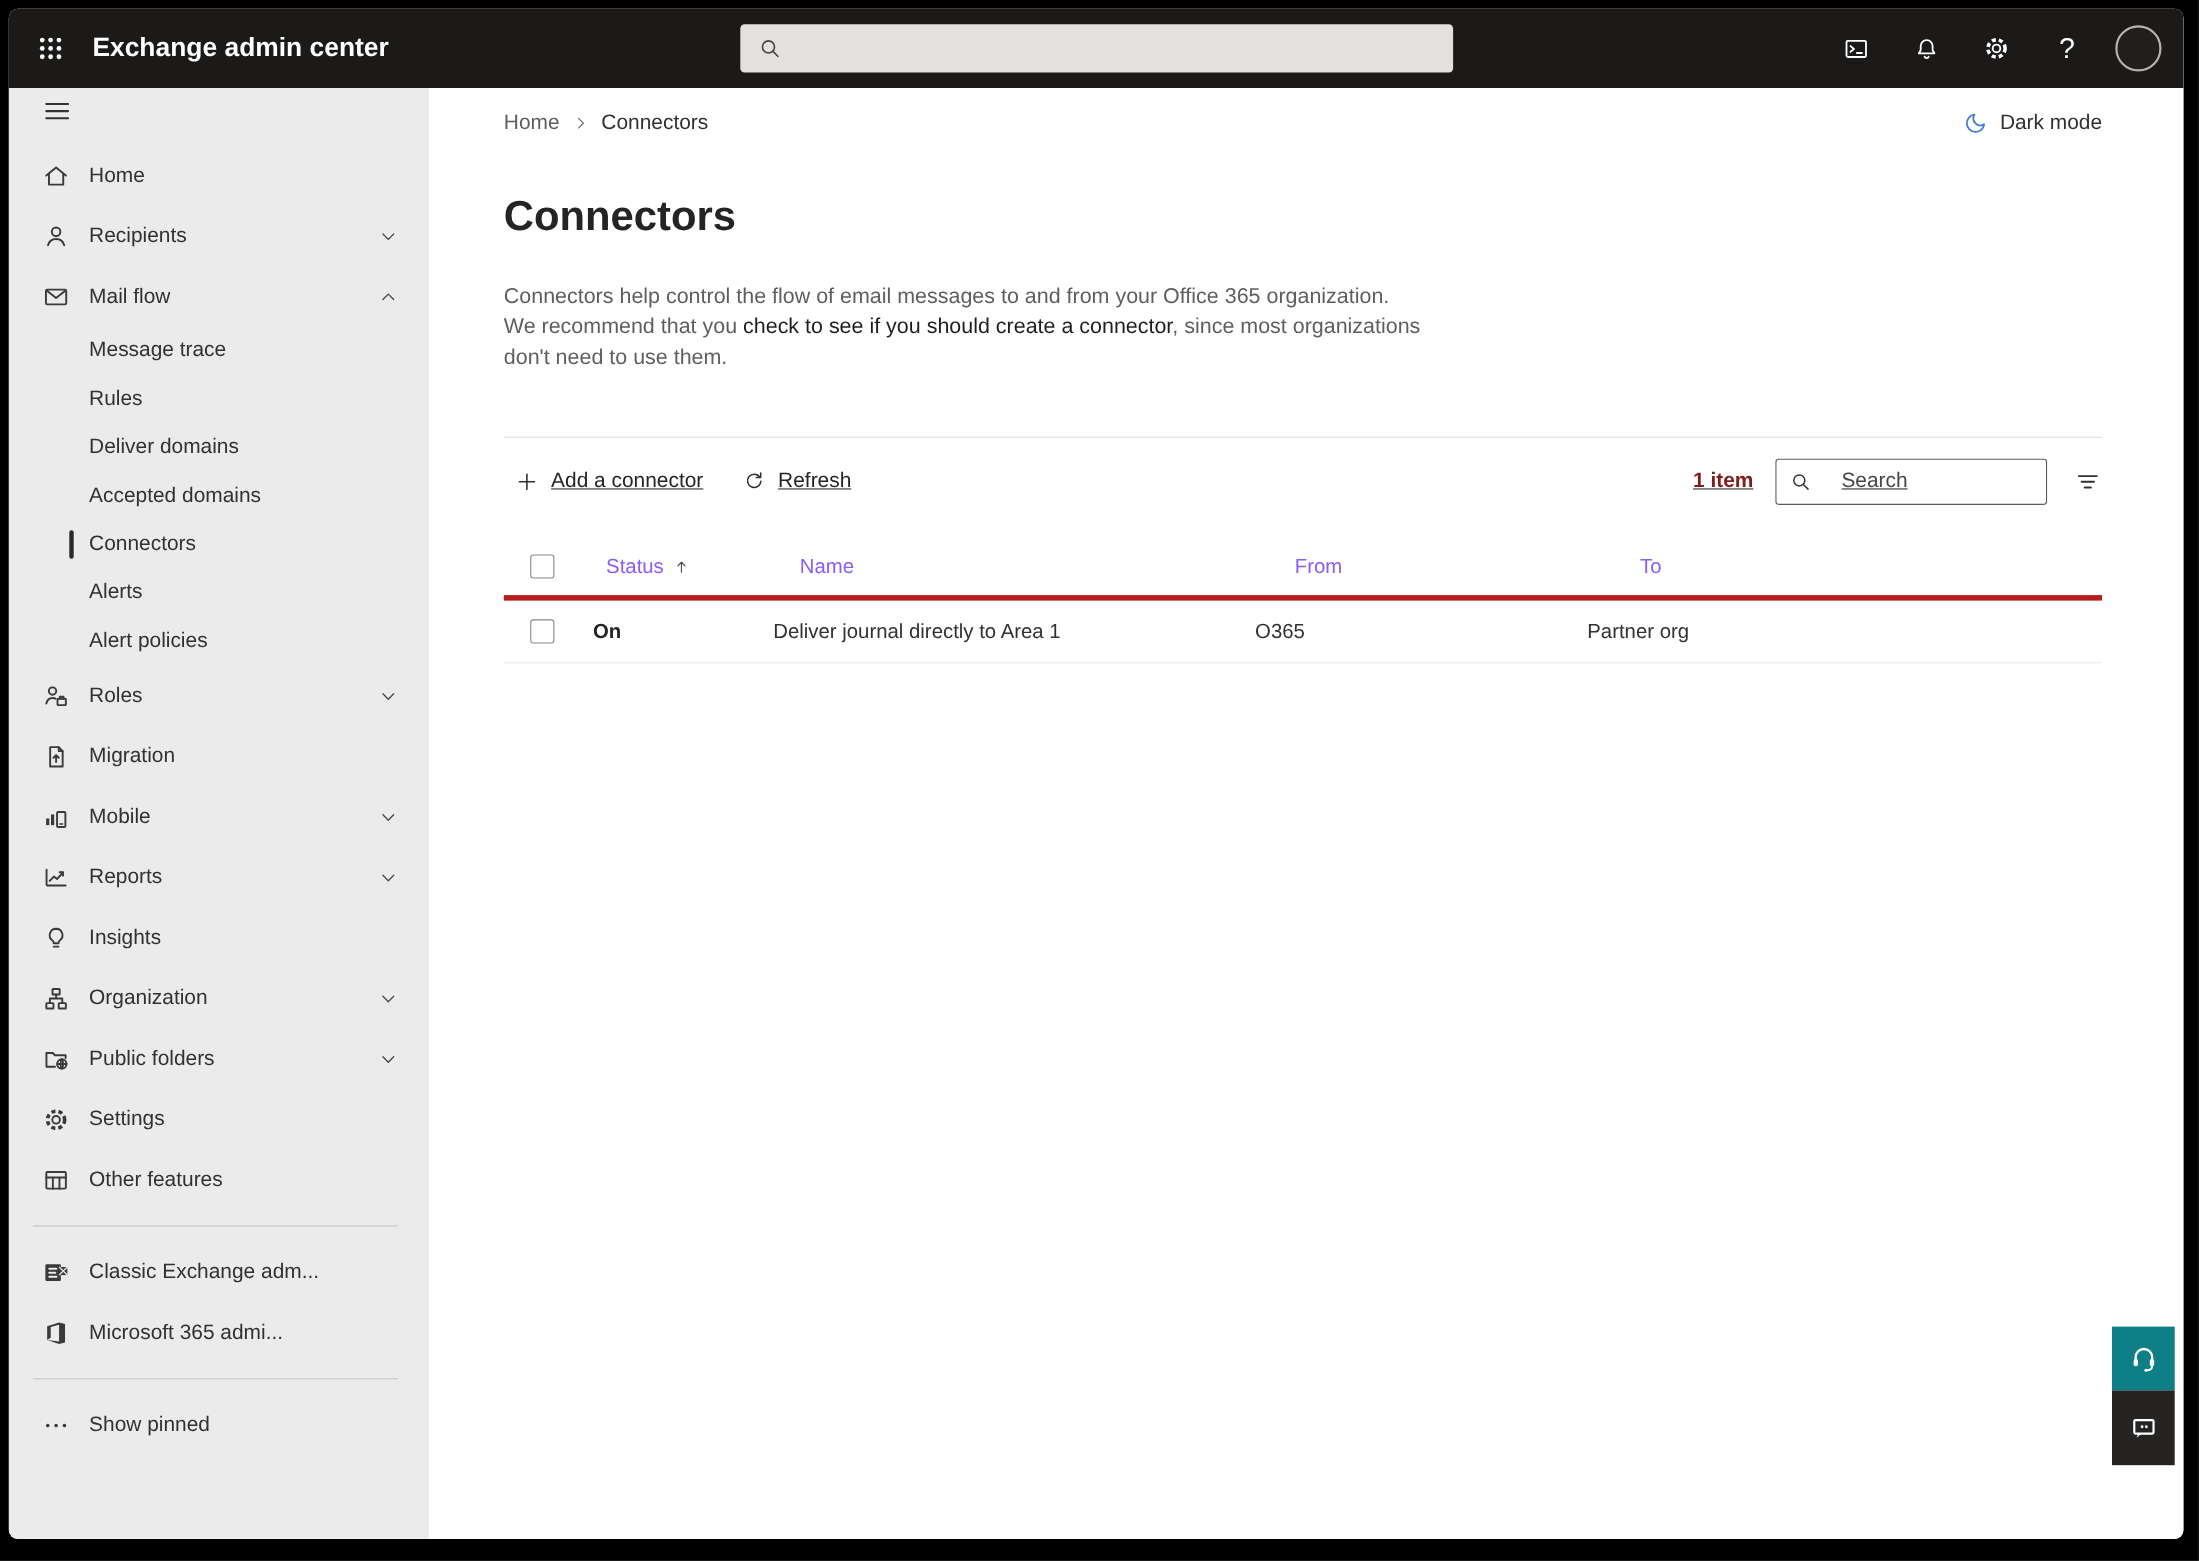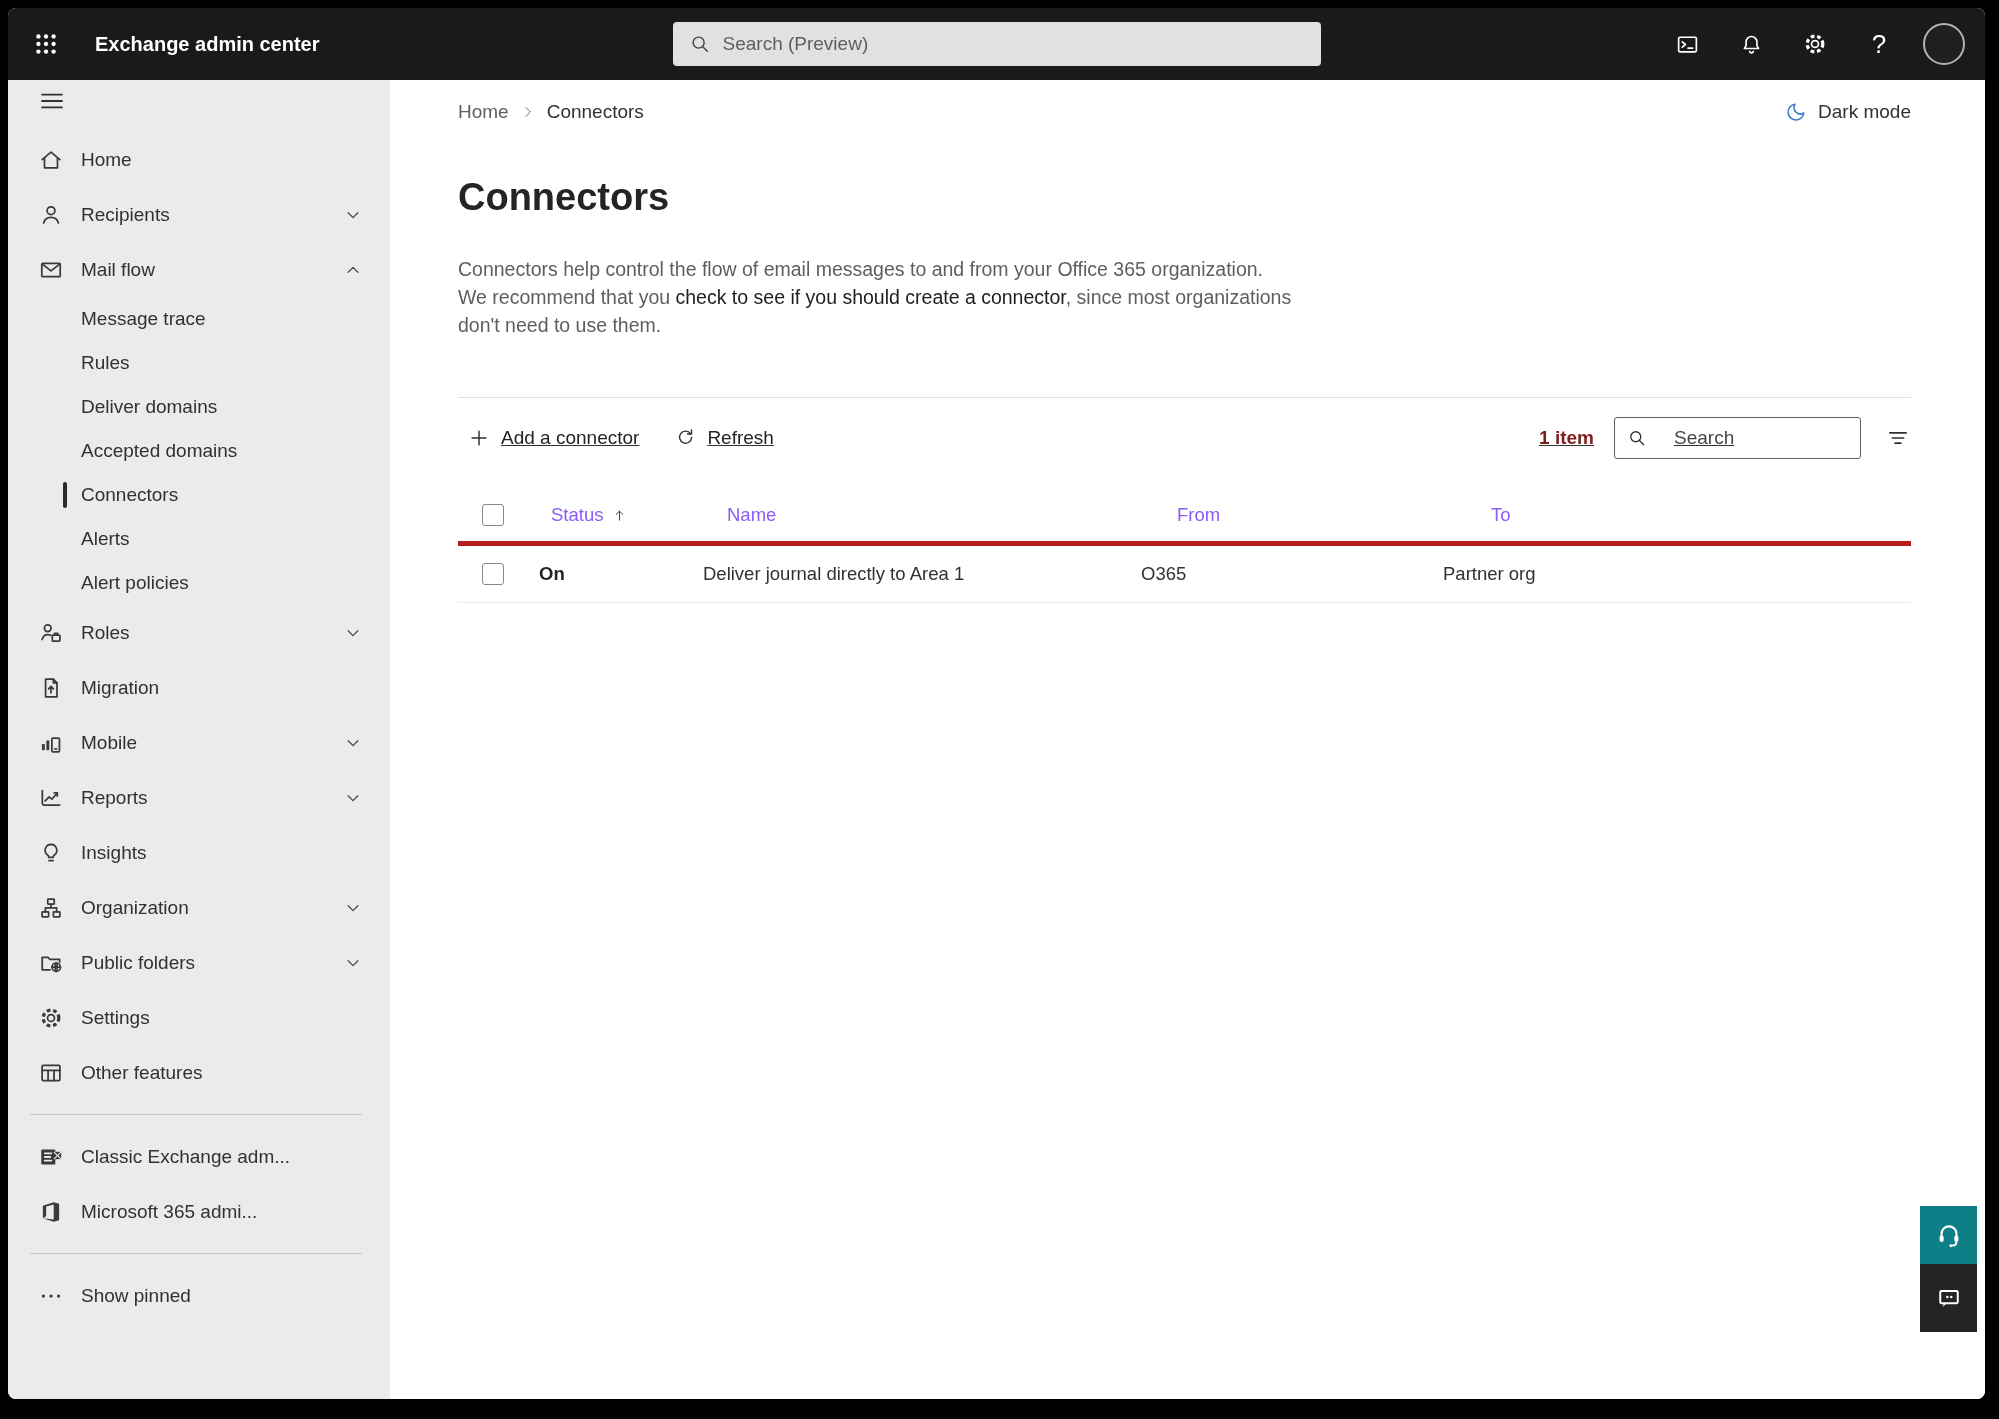--- a/index.html
+++ b/index.html
@@ -18,21 +18,21 @@
   }
   
   .topbar {
     flex:0 0 72px; height:72px; background:#1b1a19; color:#fff;
     display:flex; align-items:center; position:relative; padding:0 20px 0 14px;
   }
   .tb-btn {
     width:48px; height:48px; background:none; border:none; color:#fff;
     display:flex; align-items:center; justify-content:center; cursor:pointer; flex:0 0 auto;
   }
-  .tb-title { font-size:20px; font-weight:600; margin-left:25px; white-space:nowrap; }
+  .tb-title { font-size:24px; font-weight:600; margin-left:14px; white-space:nowrap; }
   .tb-search {
     position:absolute; left:50%; top:14px; transform:translateX(-50%);
     width:648px; height:44px; background:#e3e1df; border-radius:4px;
     display:flex; align-items:center; padding:0 16px; color:#484644;
   }
   .tb-search input {
     flex:1; margin-left:12px; border:none; background:transparent; outline:none;
     font-size:19px; font-family:inherit; color:#323130;
   }
   .tb-search input::placeholder { color:#605e5c; }
@@ -155,21 +155,20 @@
     </button>
     <div class="tb-title">Exchange admin center</div>
 
     <div class="tb-search">
       <span style="display:flex">
         <svg class="svg-stroke" width="22" height="22" viewBox="0 0 24 24" stroke-width="1.8">
           <circle cx="10.5" cy="10.5" r="6"></circle>
             <path d="M15 15l5 5"></path>
         </svg>
       </span>
-      <input placeholder="Search (Preview)" style="">
     </div>
 
     <div class="tb-actions">
       <button class="tb-btn">
         <span style="display:flex">
           <svg class="svg-stroke" width="25" height="25" viewBox="0 0 24 24">
             <rect x="3.5" y="5" width="17" height="14" rx="1.2"></rect>
             <path d="M7 9.5l3 2.5-3 2.5"></path>
               <path d="M12.5 15.5H17"></path>
           </svg>

